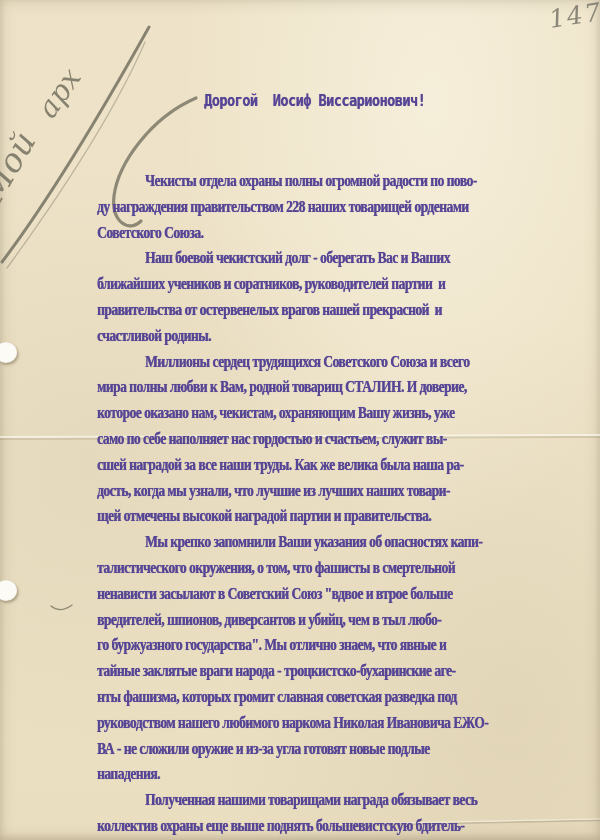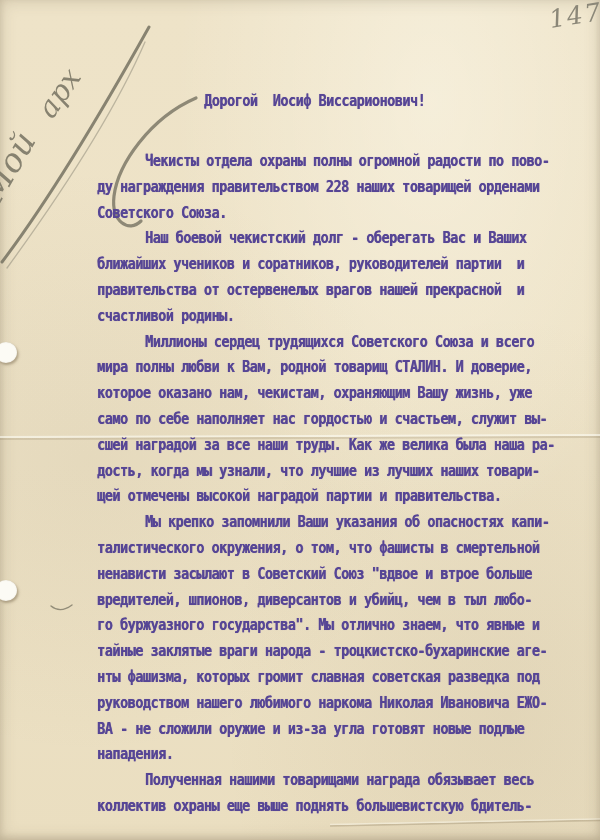--- a/index.html
+++ b/index.html
@@ -26,21 +26,21 @@
     letter-spacing:-0.5px;
     color:#564595;
     white-space:pre;
     text-shadow:0.4px 0 0 rgba(86,69,149,.75), 0 0 1px rgba(86,69,149,.25);
   }
   .salutation{
     position:absolute;left:204px;top:92px;
     transform:scale(1,1.16);transform-origin:left center;
   }
   .letter-body{
-    position:absolute;left:97px;top:148px;right:18px;
+    position:absolute;left:97px;top:168px;right:18px;font-family:Liberation Serif, serif;
   }
   .tline{
     height:25.8px;line-height:25.8px;
     transform:scale(1,1.16);transform-origin:left center;
   }
   .tline.indent{padding-left:48px;}
   
   .pencil-svg{position:absolute;left:0;top:0;pointer-events:none;}
   .hand{
     position:absolute;

